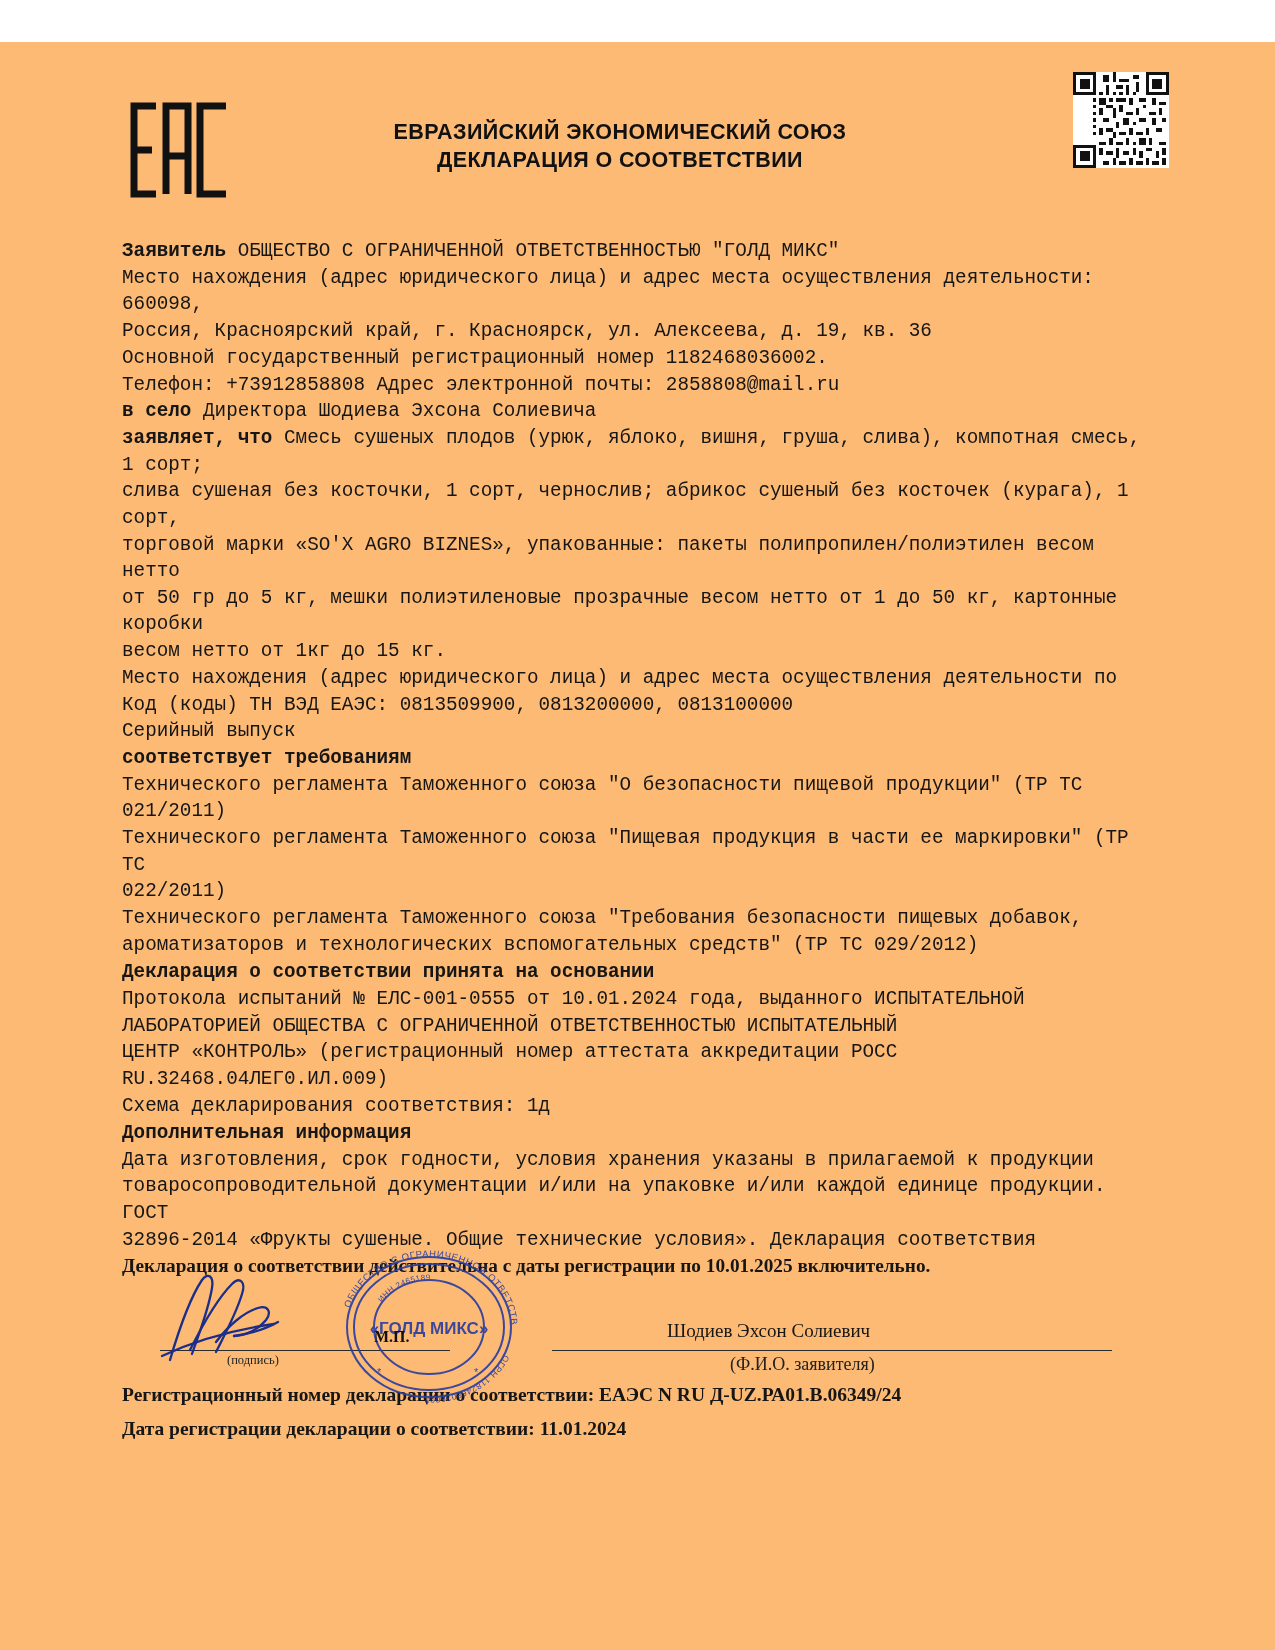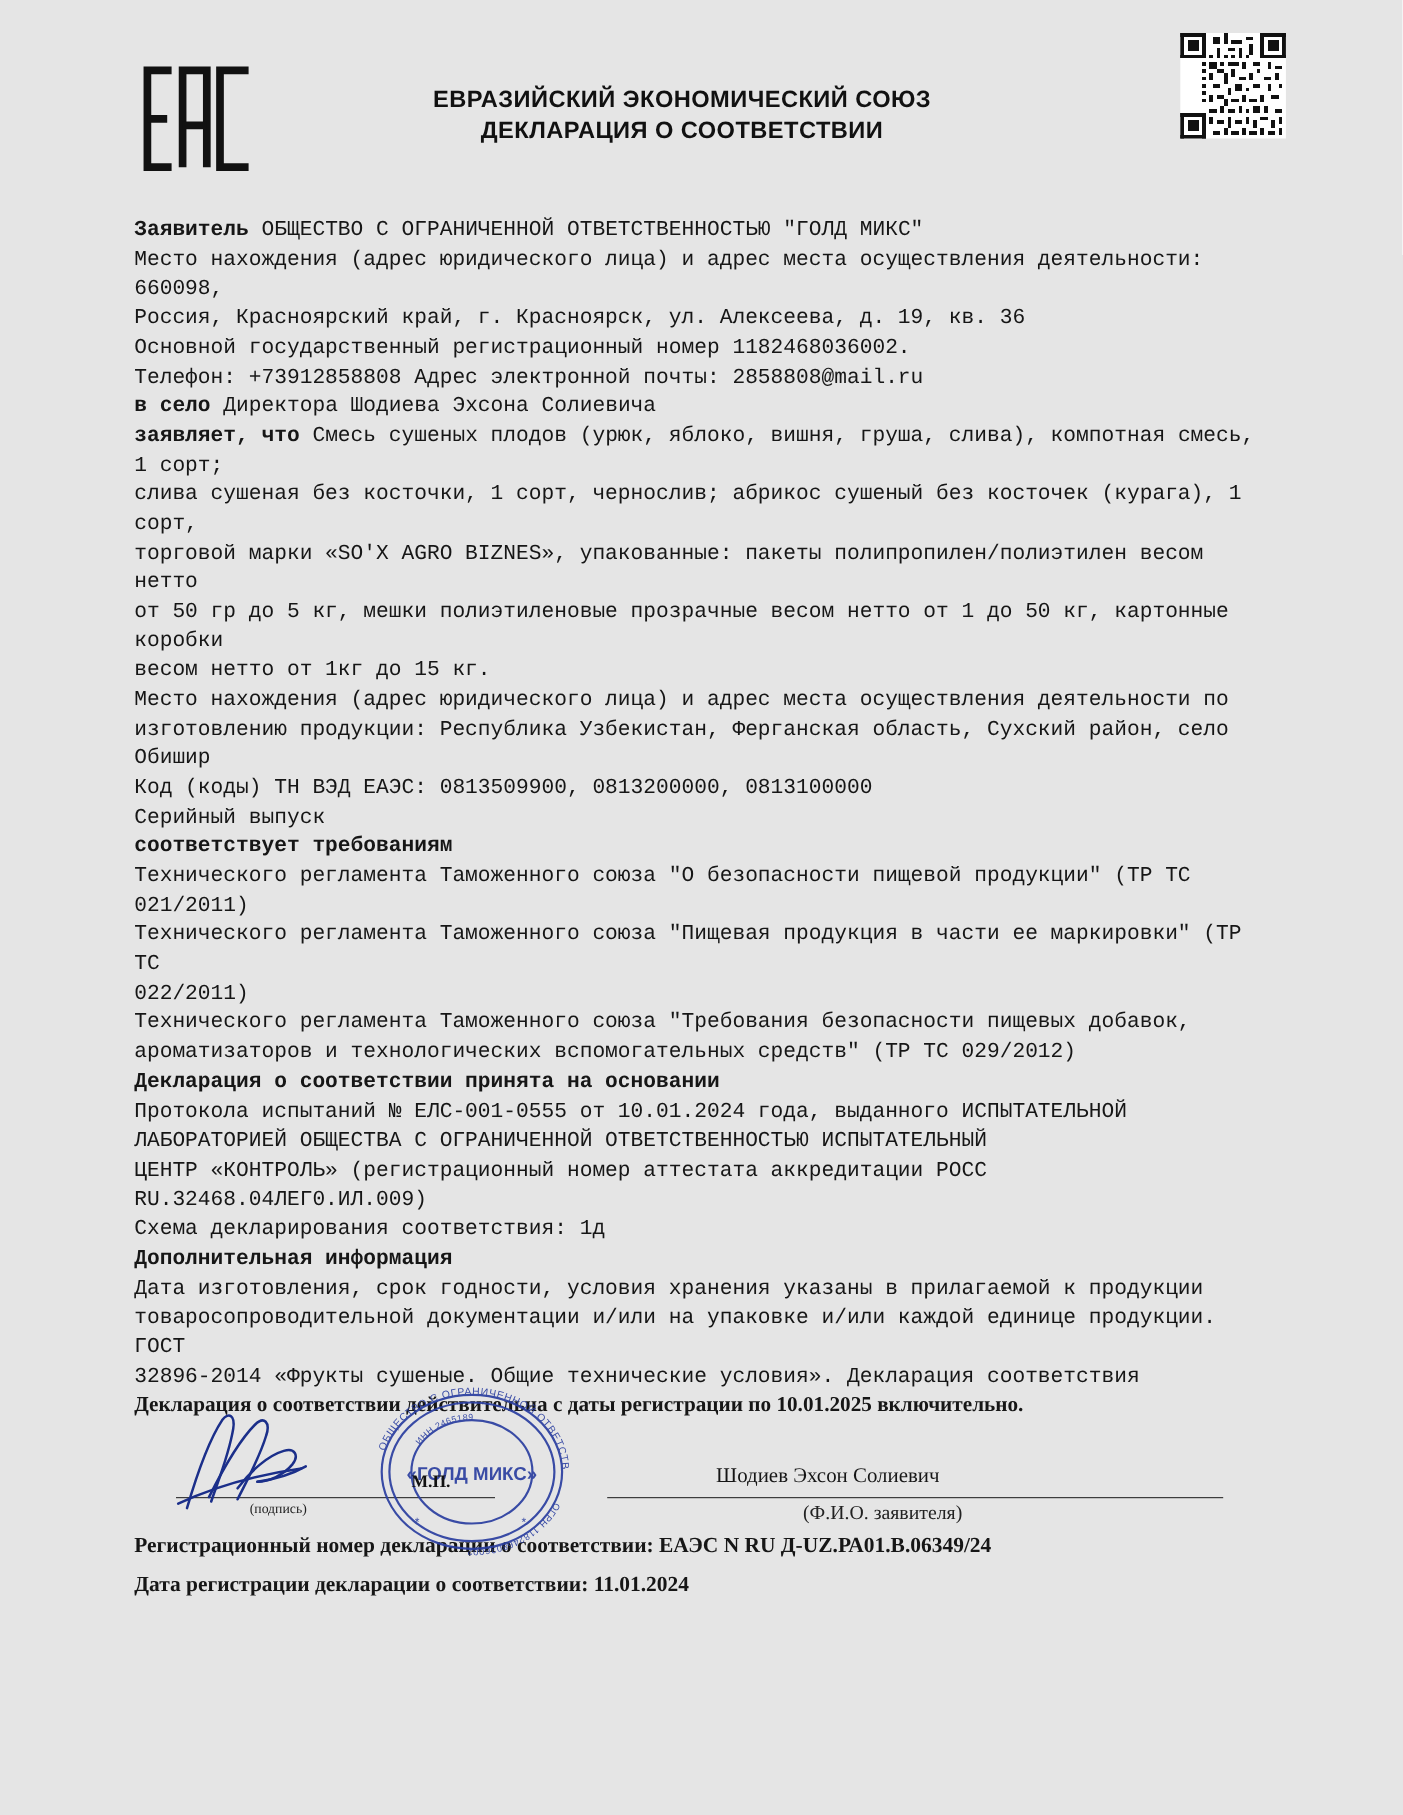--- a/index.html
+++ b/index.html
@@ -11,21 +11,22 @@
     width: 1275px;
     height: 1650px;
     position: relative;
     font-family: "Liberation Serif", serif;
     color: #1a1a1a;
     overflow: hidden;
   }
   .page {
     position: absolute;
     inset: 0;
-    background: #e5e5e5;
+    background: #fdba74;
+    margin-top: 42px;
   }
 
   
   .header {
     position: absolute;
     top: 18px;
     left: 0;
     width: 100%;
     height: 150px;
   }
@@ -103,21 +104,21 @@
   }
   .sig-line-right {
     position: absolute;
     left: 430px;
     top: 60px;
     width: 560px;
     border-bottom: 1.4px solid #2b2b2b;
   }
   .sig-name {
     position: absolute;
-    left: 529px;
+    left: 545px;
     top: 28px;
     font-size: 19px;
   }
   .sig-label-right {
     position: absolute;
     left: 608px;
     top: 62px;
     font-size: 18px;
     color: #222;
   }
@@ -315,21 +316,20 @@
     <p class="para">
       <span class="b">заявляет, что</span>
       <span>Смесь сушеных плодов (урюк, яблоко, вишня, груша, слива), компотная смесь, 1 сорт;</span>
     </p>
     <p class="para">слива сушеная без косточки, 1 сорт, чернослив; абрикос сушеный без косточек (курага), 1 сорт,</p>
     <p class="para">торговой марки «SO'X AGRO BIZNES», упакованные: пакеты полипропилен/полиэтилен весом нетто</p>
     <p class="para">от 50 гр до 5 кг, мешки полиэтиленовые прозрачные весом нетто от 1 до 50 кг, картонные коробки</p>
     <p class="para">весом нетто от 1кг до 15 кг.</p>
 
     <p class="para">Место нахождения (адрес юридического лица) и адрес места осуществления деятельности по</p>
-    <p class="para">изготовлению продукции: Республика Узбекистан, Ферганская область,  Сухский район, село Обишир</p>
     <p class="para">Код (коды) ТН ВЭД ЕАЭС: 0813509900, 0813200000, 0813100000</p>
     <p class="para">Серийный выпуск</p>
 
     <p class="para b">соответствует требованиям</p>
     <p class="para">Технического регламента Таможенного союза "О безопасности пищевой продукции" (ТР ТС 021/2011)</p>
     <p class="para">Технического регламента Таможенного союза "Пищевая продукция в части ее маркировки" (ТР ТС</p>
     <p class="para">022/2011)</p>
     <p class="para">Технического регламента Таможенного союза "Требования безопасности пищевых добавок,</p>
     <p class="para">ароматизаторов и технологических вспомогательных средств" (ТР ТС 029/2012)</p>
 

